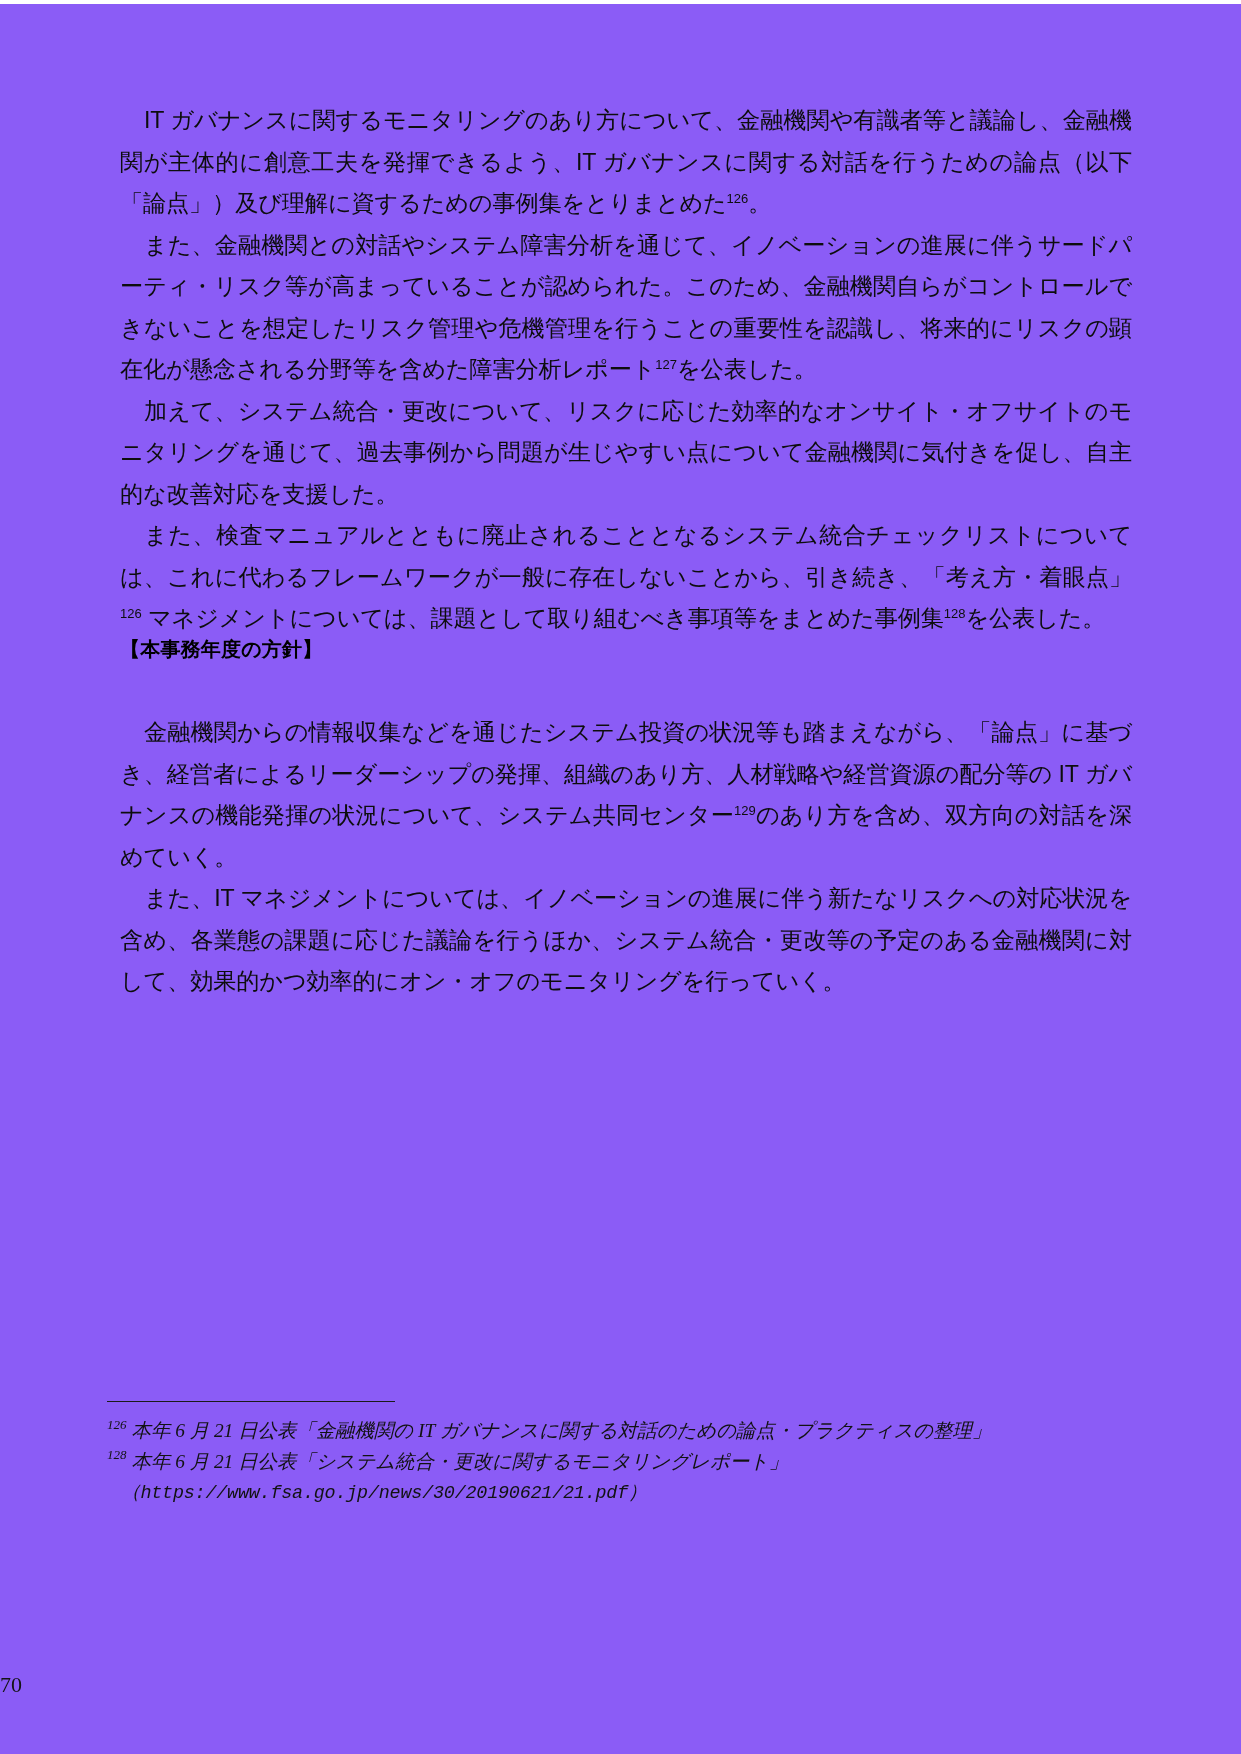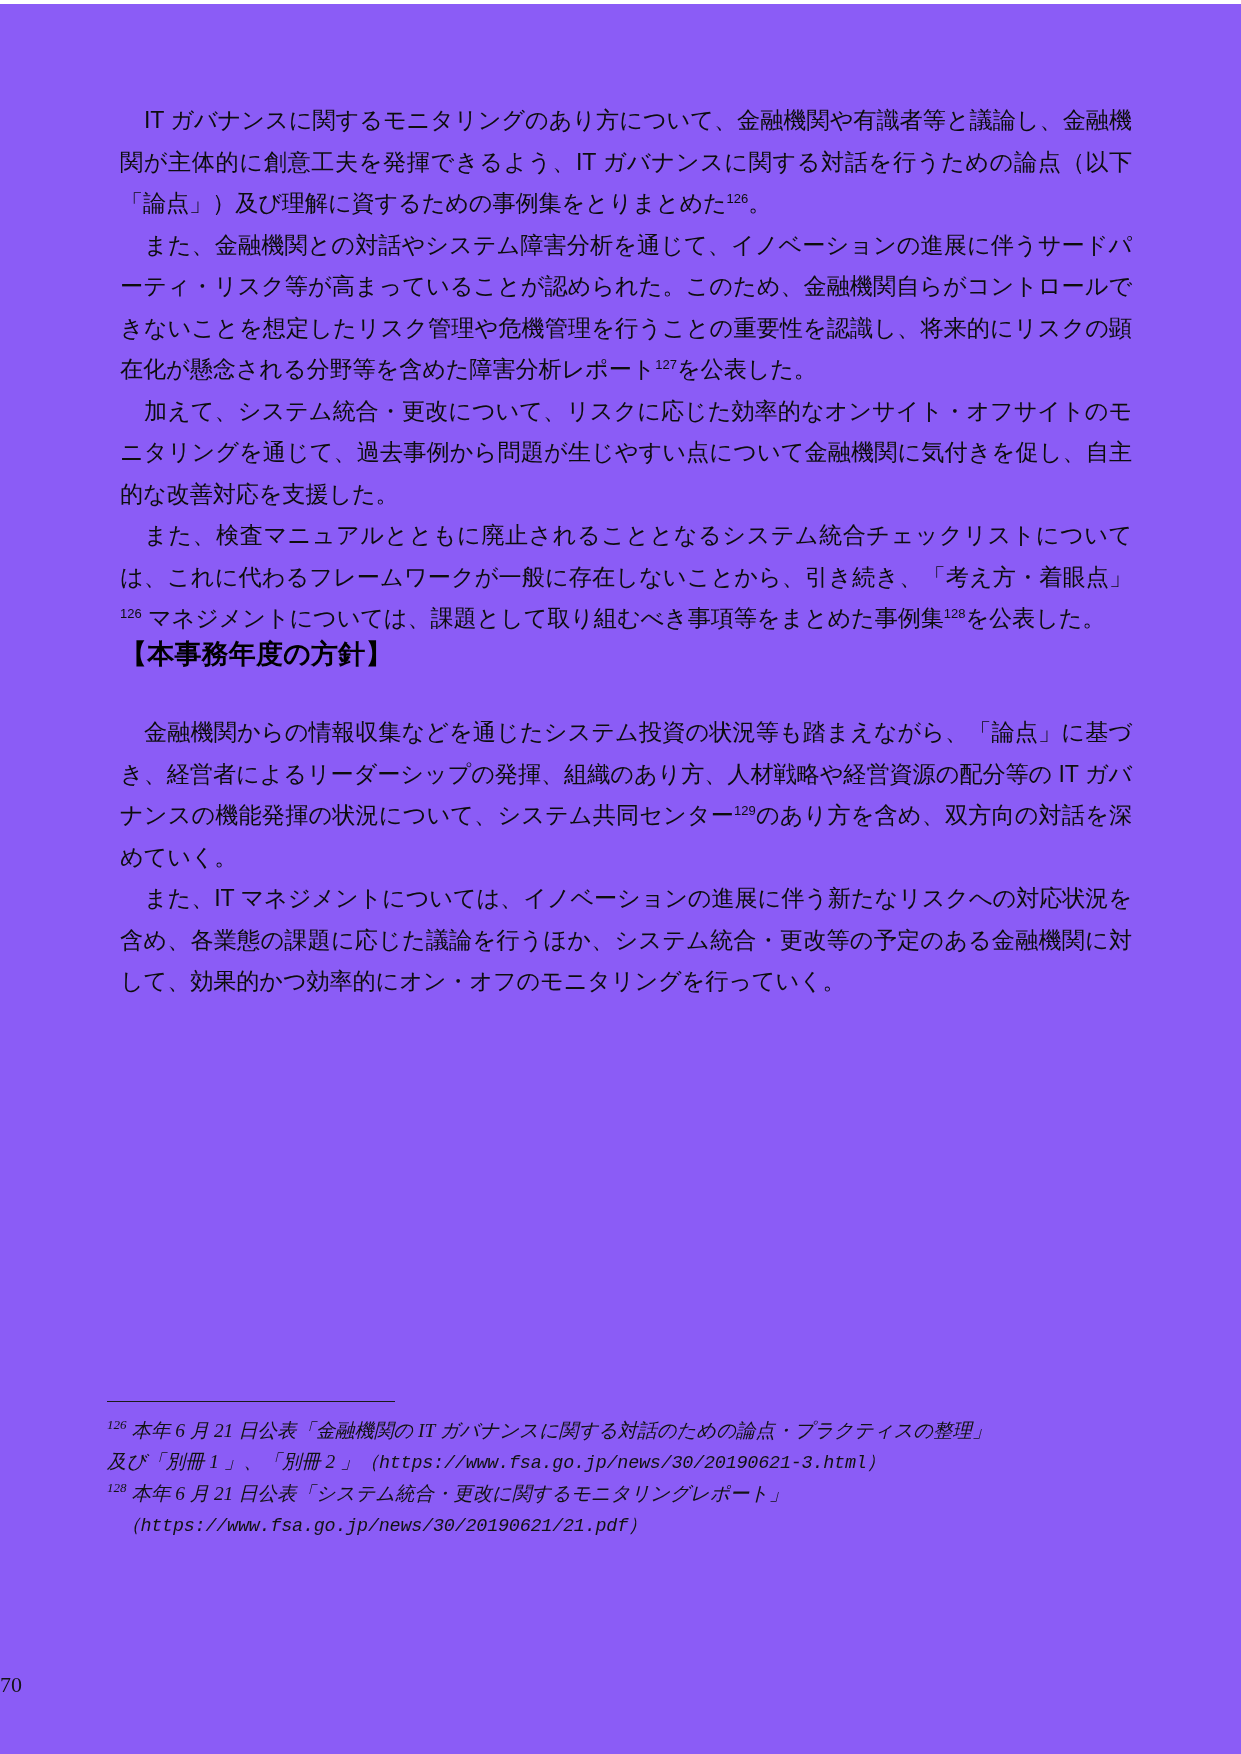--- a/index.html
+++ b/index.html
@@ -48,21 +48,21 @@
     vertical-align: 0.62em;
     letter-spacing: 0;
   }
 
   
   .section-heading {
     position: absolute;
     left: 120px;
     top: 632px;
     font-family: "Liberation Sans", "DejaVu Sans", sans-serif;
-    font-size: 27px;
+    font-size: 20px;
     font-weight: 700;
     letter-spacing: 0.2px;
     color: #000000;
   }
 
   
   .body-col-2 {
     position: absolute;
     left: 120px;
     top: 708px;
@@ -146,21 +146,20 @@
 
     <p class="para"><span>また、IT マネジメントについては、イノベーションの進展に伴う新たなリスクへの対応状況を含め、各業態の課題に応じた議論を行うほか、システム統合・更改等の予定のある金融機関に対して、効果的かつ効率的にオン・オフのモニタリングを行っていく。</span></p>
 
   </div>
 
   <div class="footnote-rule"></div>
 
   <div class="footnotes">
 
     <p class="fn"><span class="fn-num">126</span><span>本年 6 月 21 日公表「金融機関の IT ガバナンスに関する対話のための論点・プラクティスの整理」</span></p>
-    <p class="fn"><span>及び「別冊 1 」、「別冊 2 」（</span><span class="mono">https://www.fsa.go.jp/news/30/20190621-3.html</span><span>）</span></p>
 
 
     <p class="fn"><span class="fn-num">128</span><span>本年 6 月 21 日公表「システム統合・更改に関するモニタリングレポート」</span></p>
     <p class="fn cont"><span>（</span><span class="mono">https://www.fsa.go.jp/news/30/20190621/21.pdf</span><span>）</span></p>
 
 
   </div>
 
   <div class="page-number">70</div>
 

